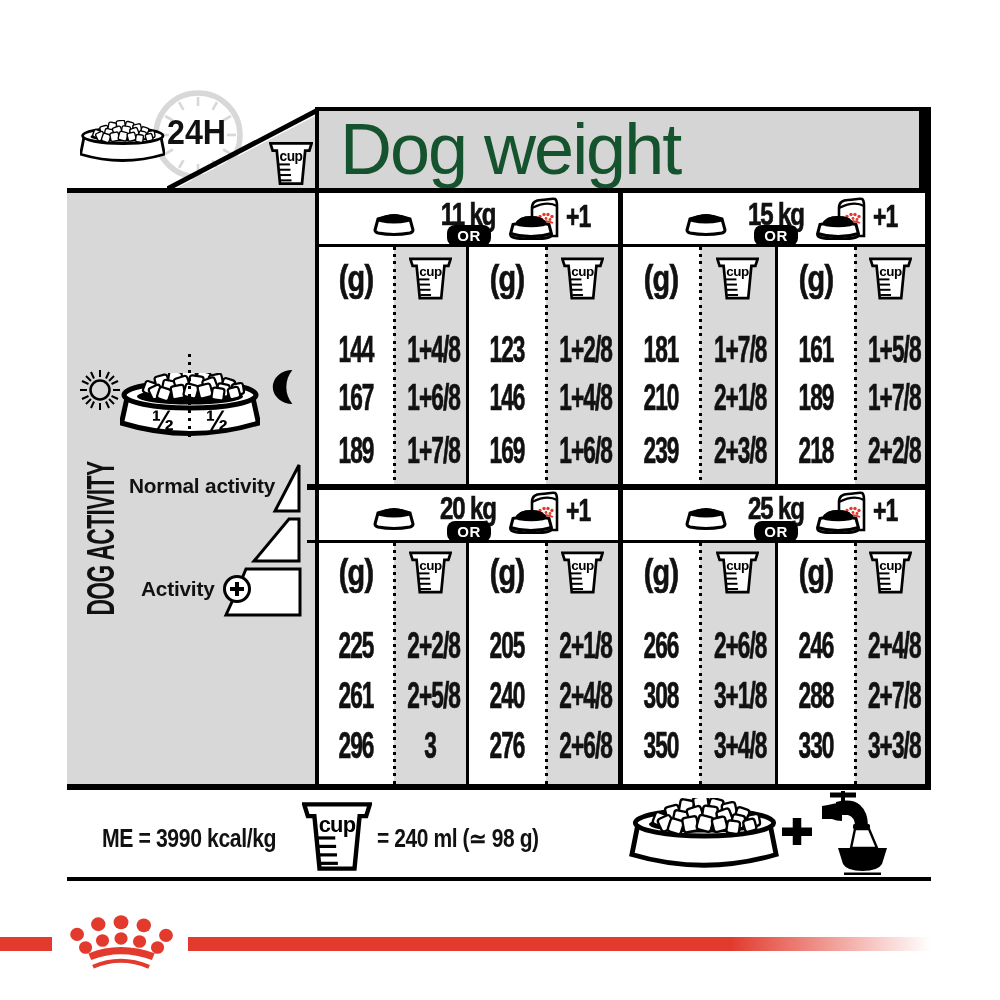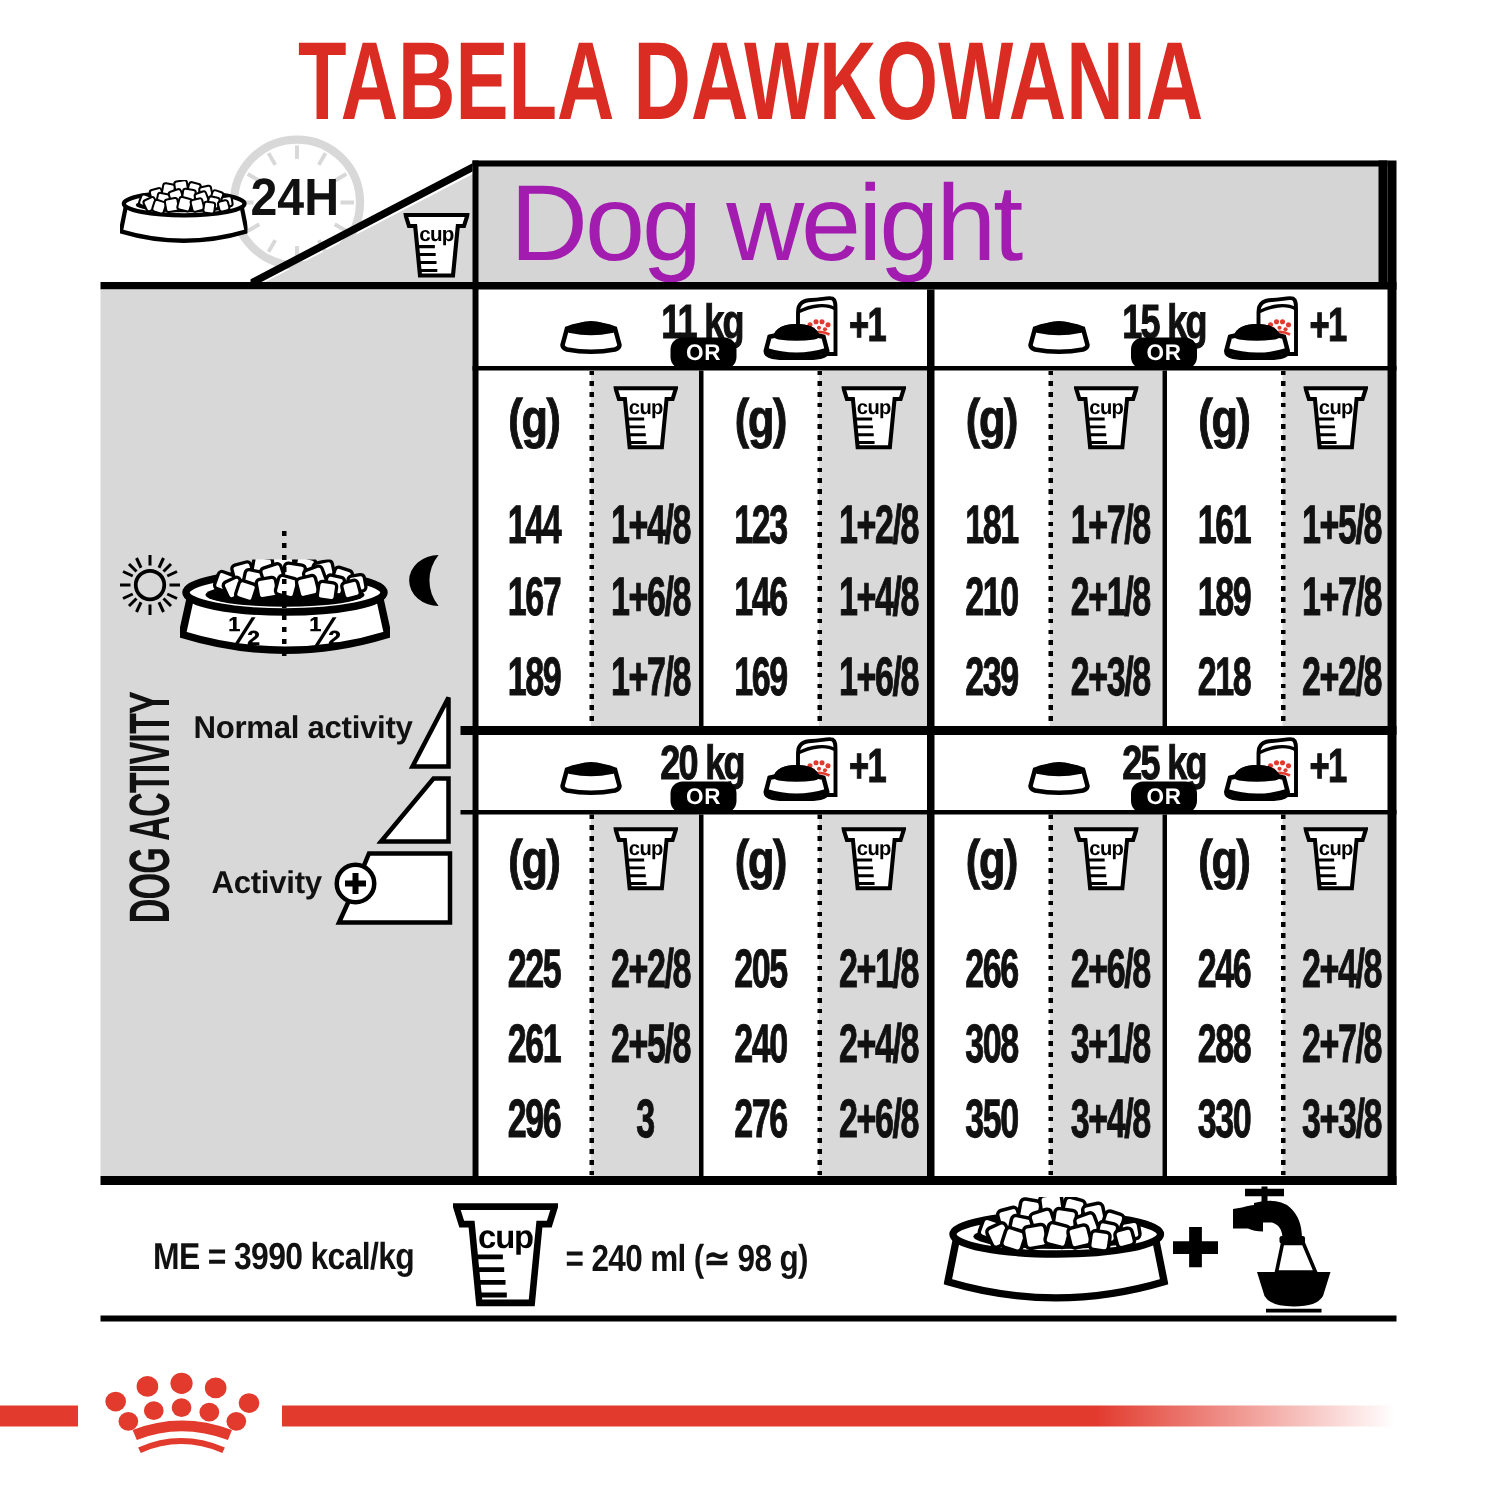--- a/index.html
+++ b/index.html
@@ -9,23 +9,20 @@
   .num{font-weight:bold;font-size:36px;color:#111;letter-spacing:-1.5px;white-space:nowrap;transform:scaleX(0.63);line-height:33px;height:33px;-webkit-text-stroke:0.7px #111;}
   .num.ctr{transform-origin:center;}
   .ctr{text-align:center;}
   .dot{width:3px;background:repeating-linear-gradient(to bottom,#000 0 3px,transparent 3px 7.2px);}
   .graycol{background:#d9d9d9;}
 </style>
 </head>
 <body>
 <div id="page">
 
-  <div class="abs" style="left:0;top:11px;width:1000px;text-align:center;">
-    <span id="titletxt" style="display:inline-block;font-weight:bold;font-size:74px;color:#da2c23;letter-spacing:0px;white-space:nowrap;transform:scaleX(0.716);transform-origin:center;">TABELA DAWKOWANIA</span>
-  </div>
 
   <svg class="abs" style="left:148px;top:85px;" width="100" height="100" viewBox="0 0 100 100">
     <circle cx="50" cy="50" r="42" fill="none" stroke="#d8d8d8" stroke-width="5.5"></circle>
     <g stroke="#d8d8d8" stroke-width="2.6">
       <line x1="50" y1="12" x2="50" y2="21"></line>
         <line x1="50" y1="88" x2="50" y2="79"></line>
       <line x1="12" y1="50" x2="21" y2="50"></line>
         <line x1="88" y1="50" x2="79" y2="50"></line>
       <line x1="69" y1="17.1" x2="64.5" y2="24.9"></line>
         <line x1="31" y1="82.9" x2="35.5" y2="75.1"></line>
@@ -80,21 +77,21 @@
       <path d="M1.5,2 L46.5,2 L44,10 L39.5,10 L36,46 L12,46 L8.5,10 L4,10 Z" fill="#fff" stroke="#000" stroke-width="3" stroke-linejoin="miter"></path>
       <text x="24" y="21" text-anchor="middle" font-family="Liberation Sans" font-size="15" font-weight="bold" letter-spacing="-0.5">cup</text>
       <line x1="10.8" y1="25" x2="22.8" y2="25" stroke="#000" stroke-width="2.2"></line>
       <line x1="11.4" y1="30.8" x2="23.4" y2="30.8" stroke="#000" stroke-width="2.2"></line>
       <line x1="12" y1="36.6" x2="24" y2="36.6" stroke="#000" stroke-width="2.2"></line>
       <line x1="12.6" y1="42.4" x2="24.6" y2="42.4" stroke="#000" stroke-width="2.2"></line>
     </g>
   </svg>
 
   <div class="abs" style="left:315px;top:107px;width:610px;height:81px;background:#d5d5d5;border-top:4px solid #000;border-left:4px solid #000;border-right:6px solid #000;box-sizing:border-box;"></div>
-  <div class="abs" style="left:340px;top:108px;font-size:72px;font-weight:normal;letter-spacing:-2px;color:#a21caf;">Dog weight</div>
+  <div class="abs" style="left:340px;top:108px;font-size:72px;font-weight:normal;letter-spacing:-2px;color:#14532d;">Dog weight</div>
 
   <div class="abs" style="left:67px;top:188px;width:864px;height:5px;background:#000;"></div>
 
   <div class="abs" style="left:67px;top:193px;width:248px;height:591px;background:#d8d8d8;"></div>
 
   <svg class="abs" style="left:78px;top:368px;" width="44" height="44" viewBox="0 0 44 44">
     <circle cx="22" cy="22" r="9.5" fill="none" stroke="#000" stroke-width="2.5"></circle>
     <g stroke="#000" stroke-width="2">
       <line x1="22" y1="2" x2="22" y2="9"></line>
         <line x1="22" y1="35" x2="22" y2="42"></line>

